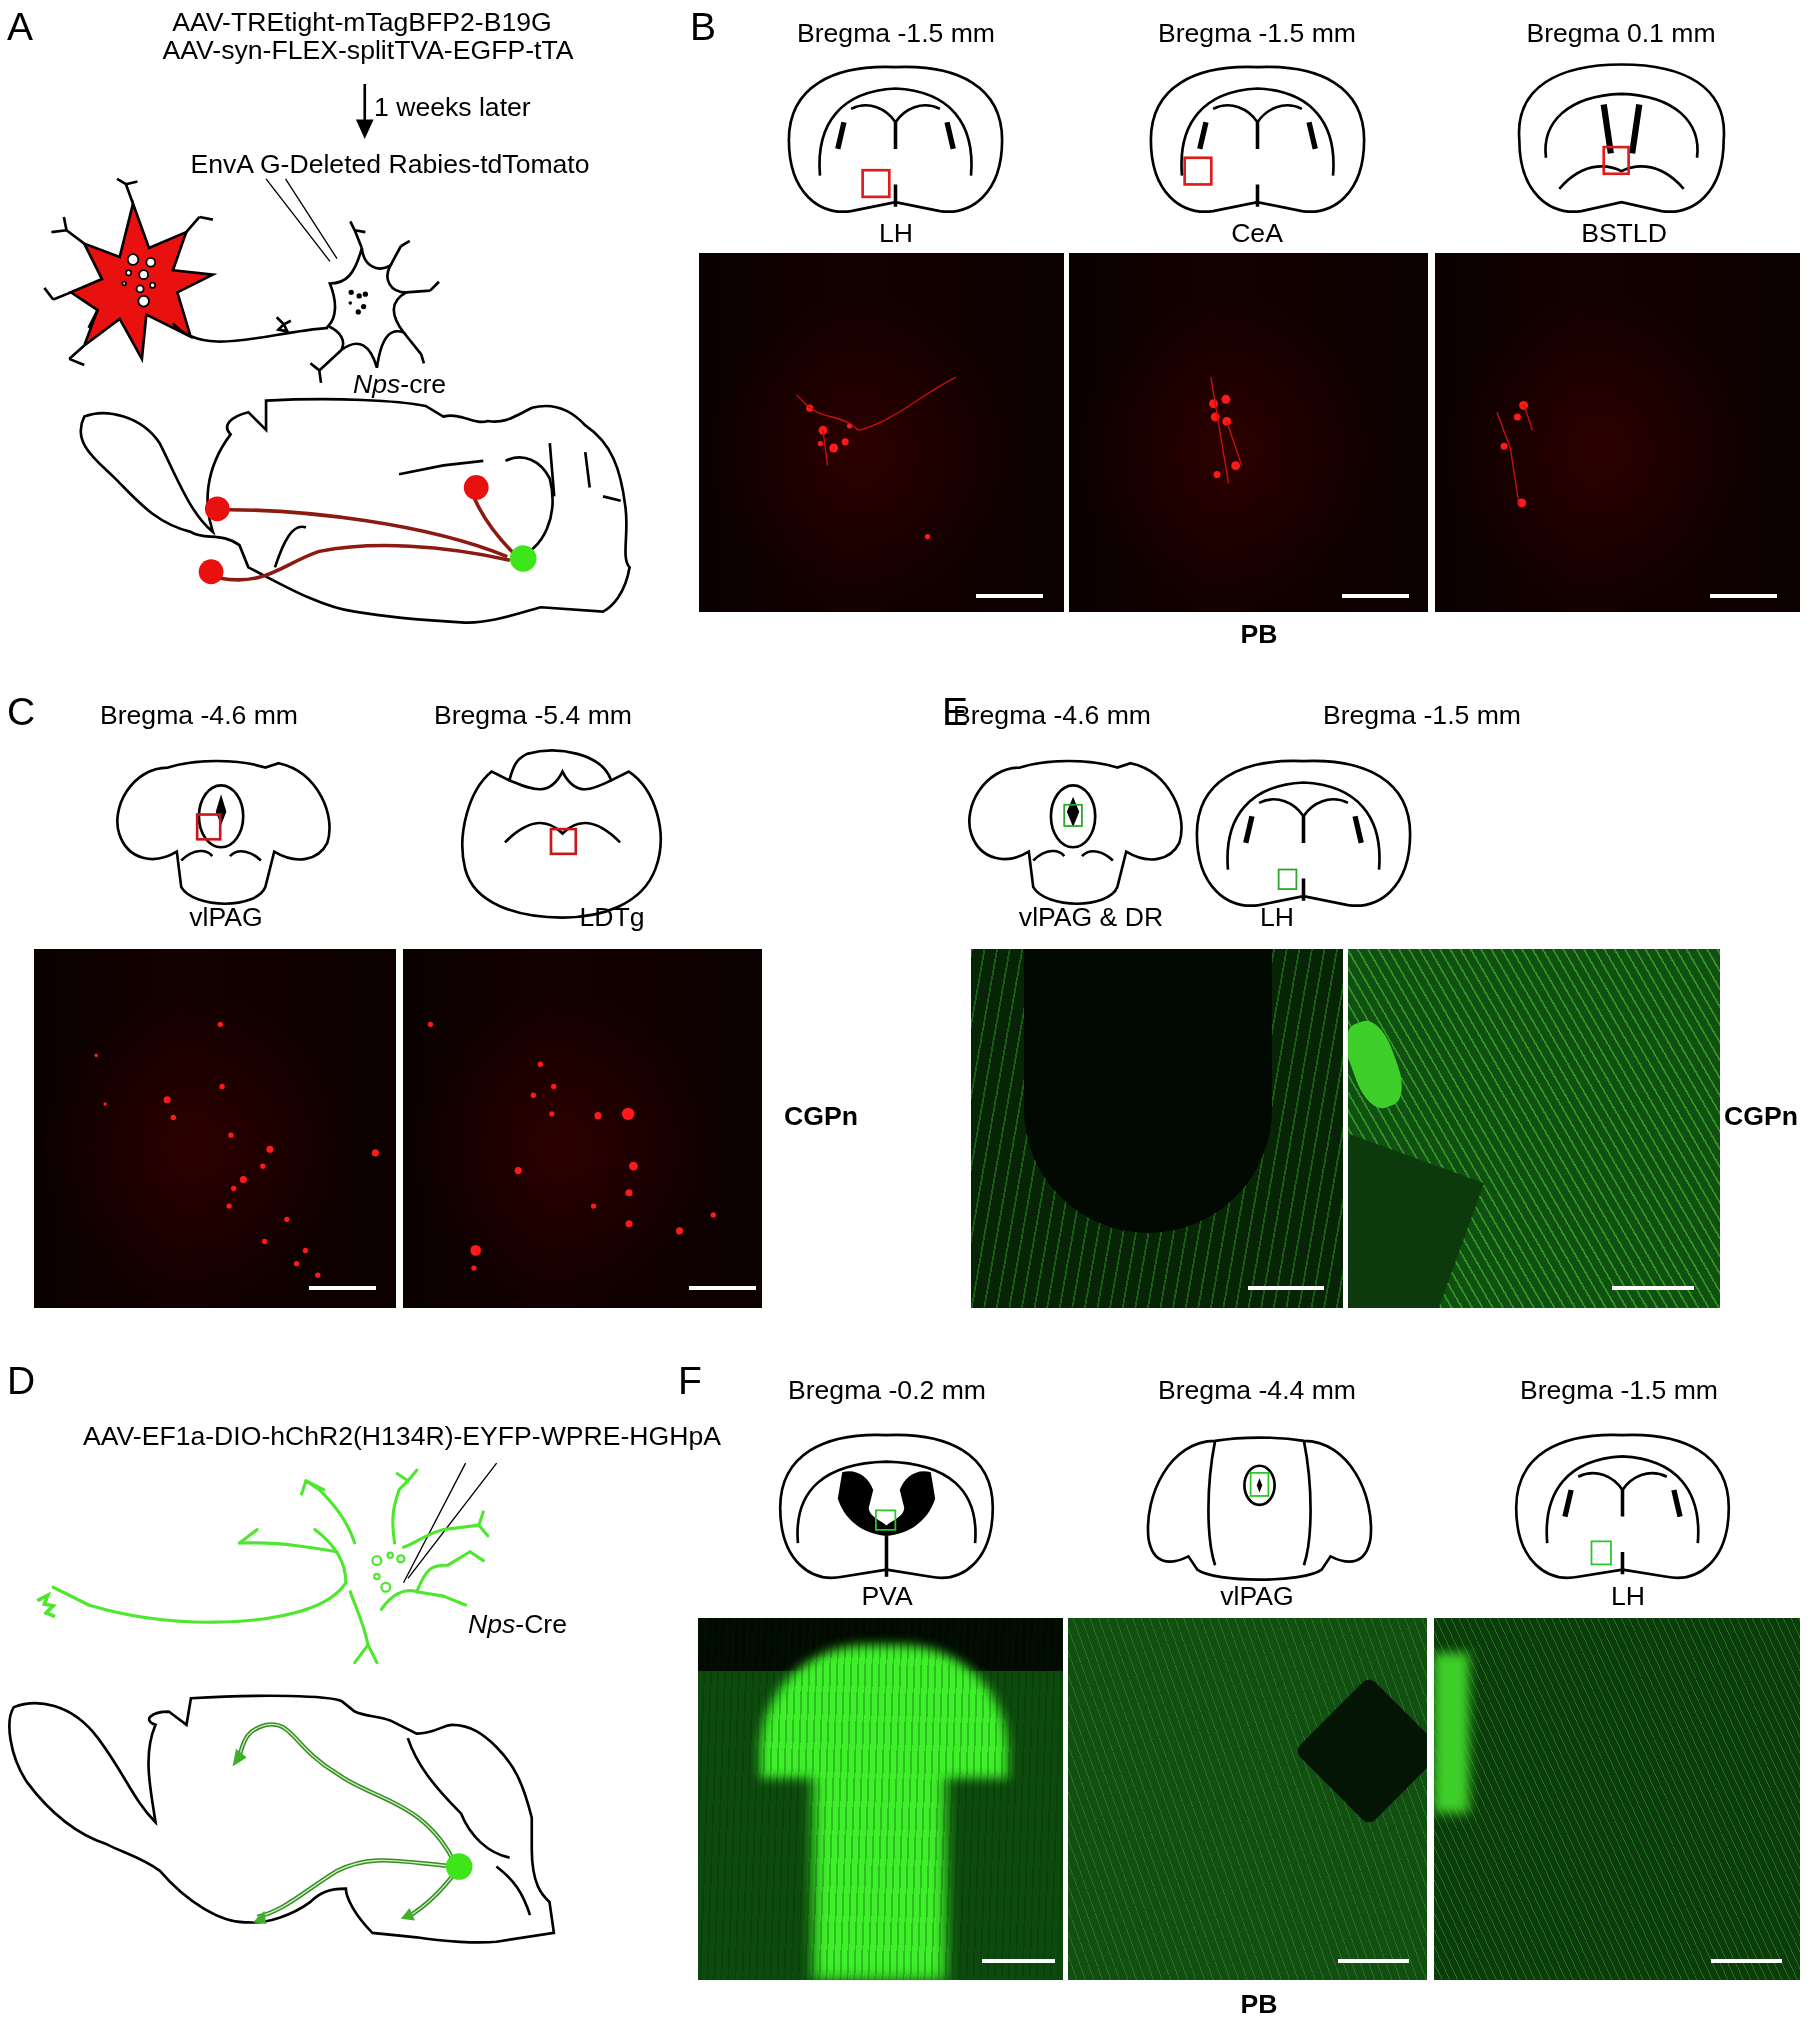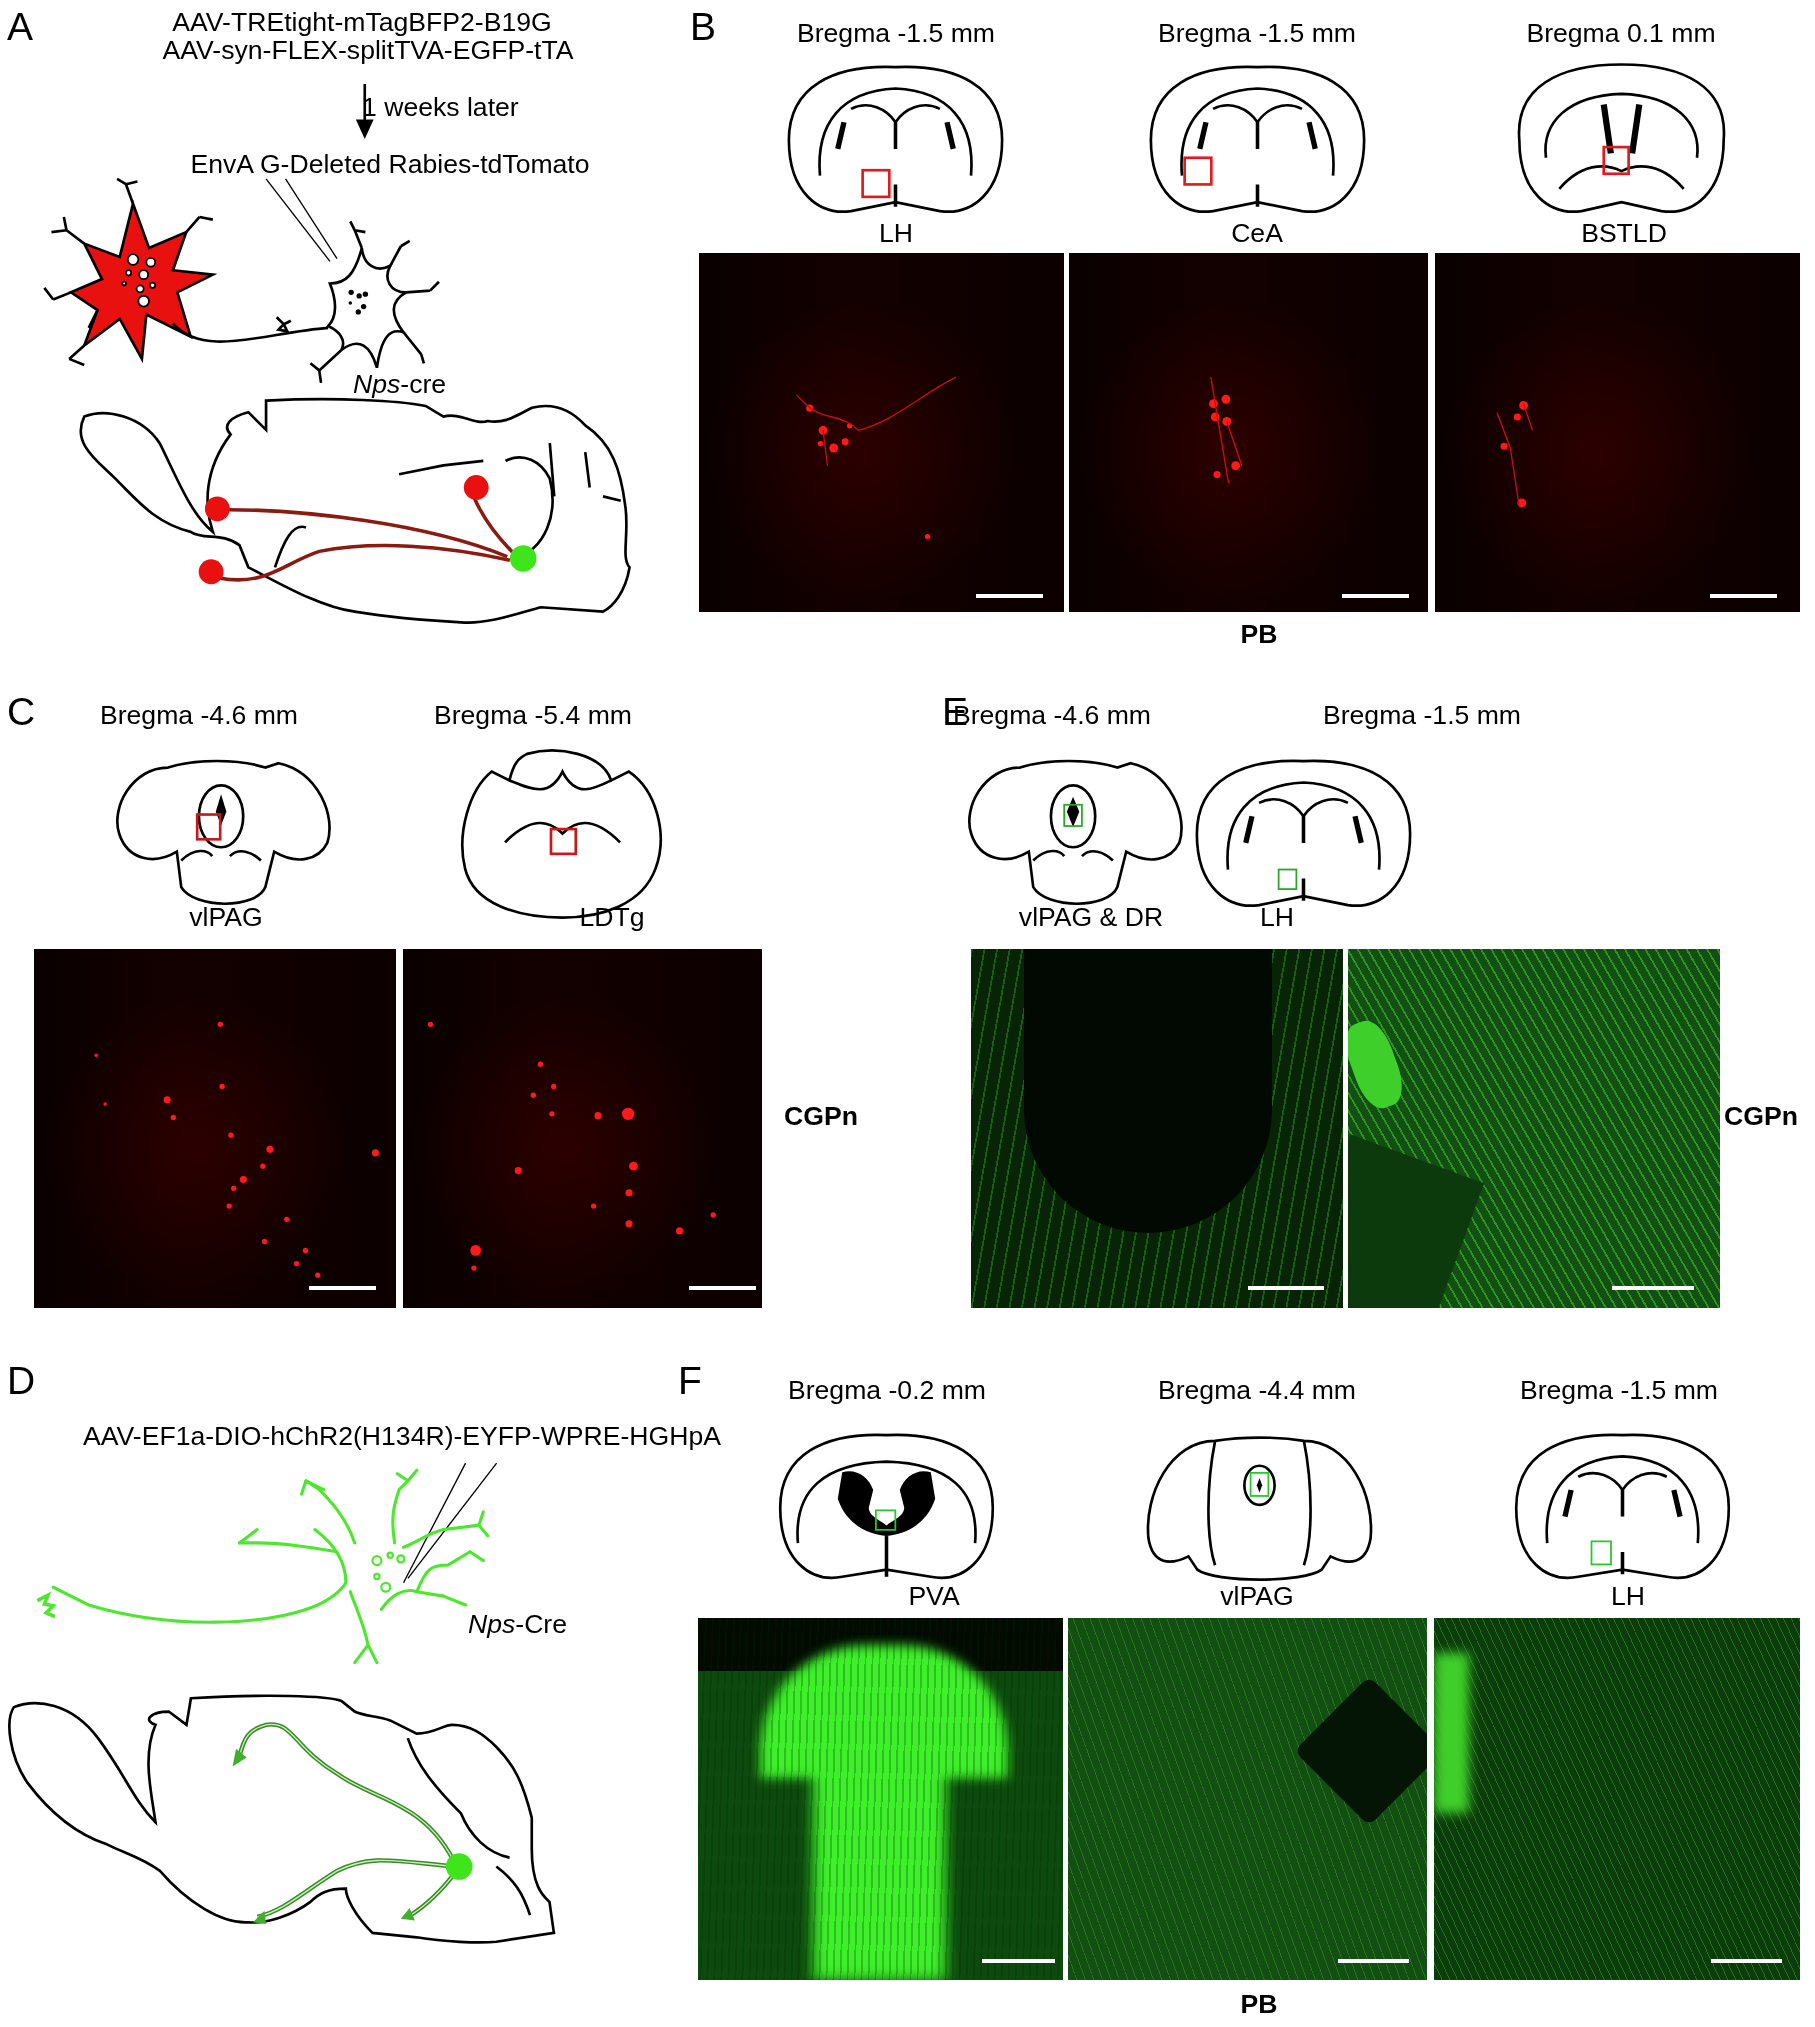--- a/index.html
+++ b/index.html
@@ -21,21 +21,21 @@
 </head>
 <body>
 
 <div class="panel-letter" style="left:7px;top:7px;">A</div>
 <div class="txt ctr" style="left:362px;top:8.9px;text-align:center;">AAV-TREtight-mTagBFP2-B19G</div>
 <div class="txt ctr" style="left:368px;top:37px;">AAV-syn-FLEX-splitTVA-EGFP-tTA</div>
 <svg style="left:355px;top:82px;" width="26.6" height="59" viewBox="0 0 30 66">
   <line x1="11" y1="2" x2="11" y2="44" stroke="#000" stroke-width="3"></line>
   <polygon points="1,42 21,42 11,64" fill="#000"></polygon>
 </svg>
-<div class="txt" style="left:362px;top:94px;">1 weeks later</div>
+<div class="txt" style="left:374px;top:94px;">1 weeks later</div>
 <div class="txt ctr" style="left:390px;top:151px;">EnvA G-Deleted Rabies-tdTomato</div>
 
 <svg style="left:0;top:168px;" width="674" height="231" viewBox="0 0 760 260">
 
   <line x1="300" y1="12" x2="372" y2="105" stroke="#000" stroke-width="1.5"></line>
   <line x1="322" y1="12" x2="380" y2="102" stroke="#000" stroke-width="1.5"></line>
 
   <path d="M150,40 L168,90 L210,72 L195,115 L240,120 L200,140 L215,190 L165,165 L160,215 L135,170 L95,200 L110,160 L80,140 L115,125 L95,85 L135,100 Z" fill="#e8110f" stroke="#000" stroke-width="3"></path>
   <g stroke="#000" stroke-width="3" fill="none">
     <path d="M150,40 L142,18 M142,18 L132,12 M142,18 L155,15"></path>
@@ -356,21 +356,21 @@
 </svg>
 <svg style="left:1507px;top:1428px;" width="231" height="155" viewBox="0 0 260 175">
   <path d="M10,90 C10,30 60,5 130,8 C200,5 250,30 250,90 C250,150 215,175 180,168 L130,160 L80,168 C45,175 10,150 10,90 Z" fill="#fff" stroke="#000" stroke-width="3"></path>
   <path d="M45,130 C40,70 70,35 130,32 C190,35 220,70 215,130" fill="none" stroke="#000" stroke-width="3"></path>
   <path d="M80,55 C100,45 120,55 130,70 C140,55 160,45 180,55" fill="none" stroke="#000" stroke-width="3"></path>
   <path d="M72,70 L65,100 M188,70 L195,100" stroke="#000" stroke-width="6"></path>
   <path d="M130,70 L130,100 M130,140 L130,165" stroke="#000" stroke-width="4"></path>
   <rect x="95" y="128" width="22" height="26" fill="none" stroke="#28c828" stroke-width="2"></rect>
 </svg>
 
-<div class="txt ctr" style="left:887px;top:1583px;margin-left:47px;">PVA</div>
+<div class="txt ctr" style="left:887px;top:1583px;">PVA</div>
 <div class="txt ctr" style="left:1257px;top:1583px;">vlPAG</div>
 <div class="txt ctr" style="left:1628px;top:1583px;">LH</div>
 
 <div class="micro" style="left:698px;top:1618px;width:365px;height:362px;background:#0d4a0d;">
   <div class="abs" style="left:0;top:0;width:365px;height:53px;background:#020a02;"></div>
   <div class="abs" style="left:62px;top:26.6px;width:248px;height:133px;background:#3ef02a;border-radius:106px 106px 0 0;filter:blur(5.3px);"></div>
   <div class="abs" style="left:115px;top:133px;width:133px;height:229px;background:#3ef02a;filter:blur(7px);"></div>
   <div class="abs" style="left:0;top:0;width:365px;height:362px;background:repeating-linear-gradient(92deg, rgba(0,40,0,0.25) 0 1.8px, rgba(0,0,0,0) 1.8px 7px);"></div>
   <div class="scalebar" style="left:284px;top:341px;width:73px;"></div>
 </div>

